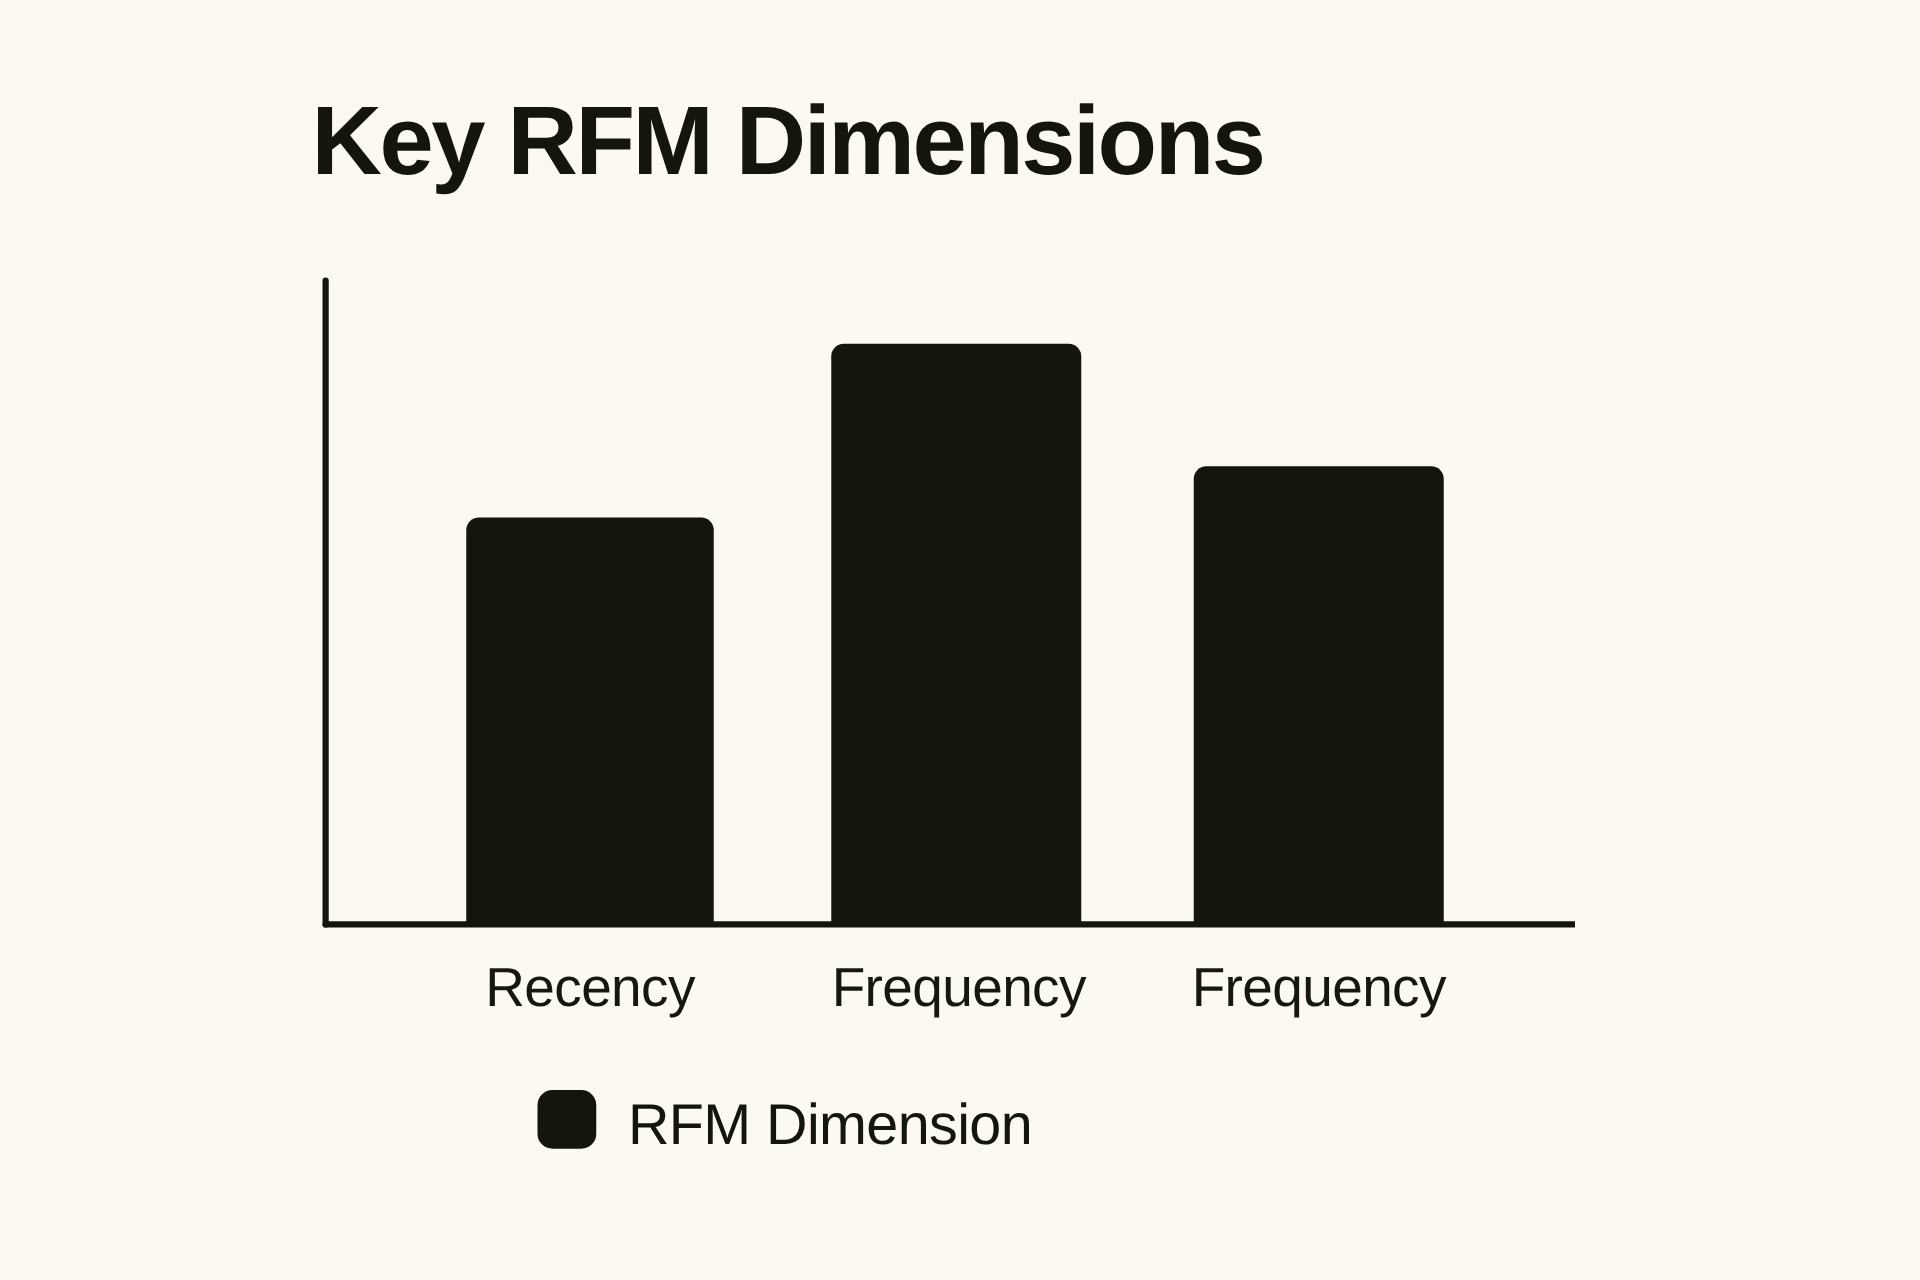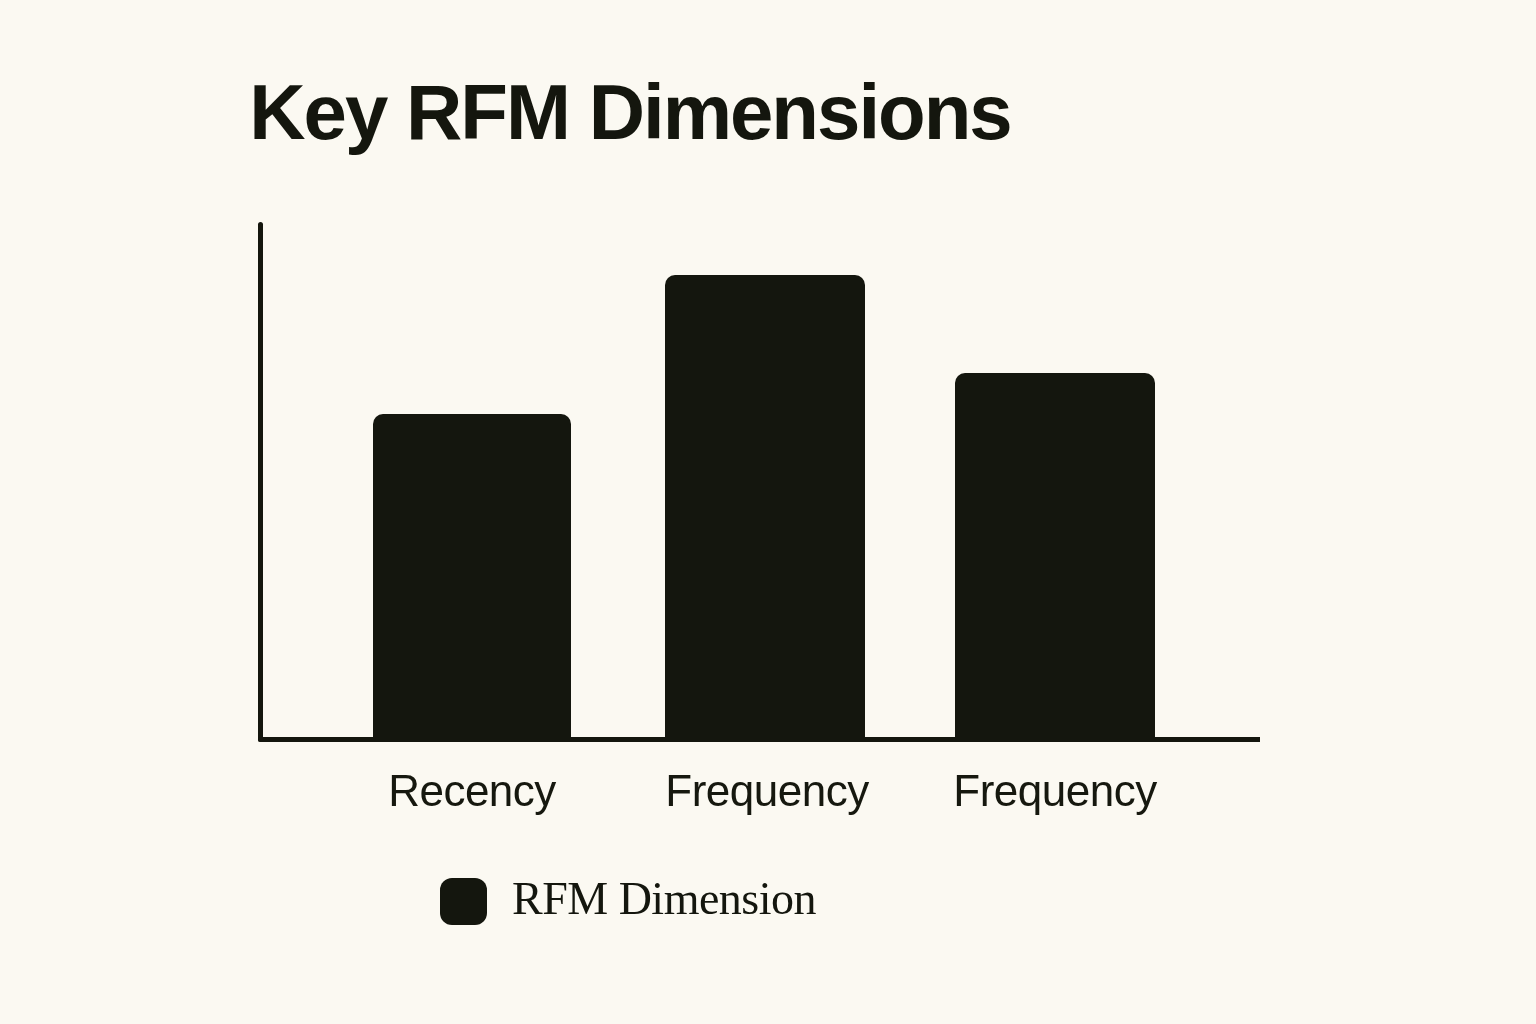--- a/index.html
+++ b/index.html
@@ -76,23 +76,22 @@
   .x-label.recency   { left: 472px; }
   .x-label.frequency { left: 767px; }
   .x-label.monetary  { left: 1055px; }
   .legend {
     position: absolute;
     left: 0;
     right: 4px;
     top: 872px;
     display: flex;
     justify-content: center;
-    align-items: flex-end;
+    align-items: flex-start;
     gap: 25px;
-    font-family: Liberation Serif, serif;
   }
   .legend-swatch {
     width: 47px;
     height: 47px;
     background: #14160e;
     border-radius: 12px;
     flex: 0 0 auto;
   }
   .legend-label {
     font-size: 46px;

